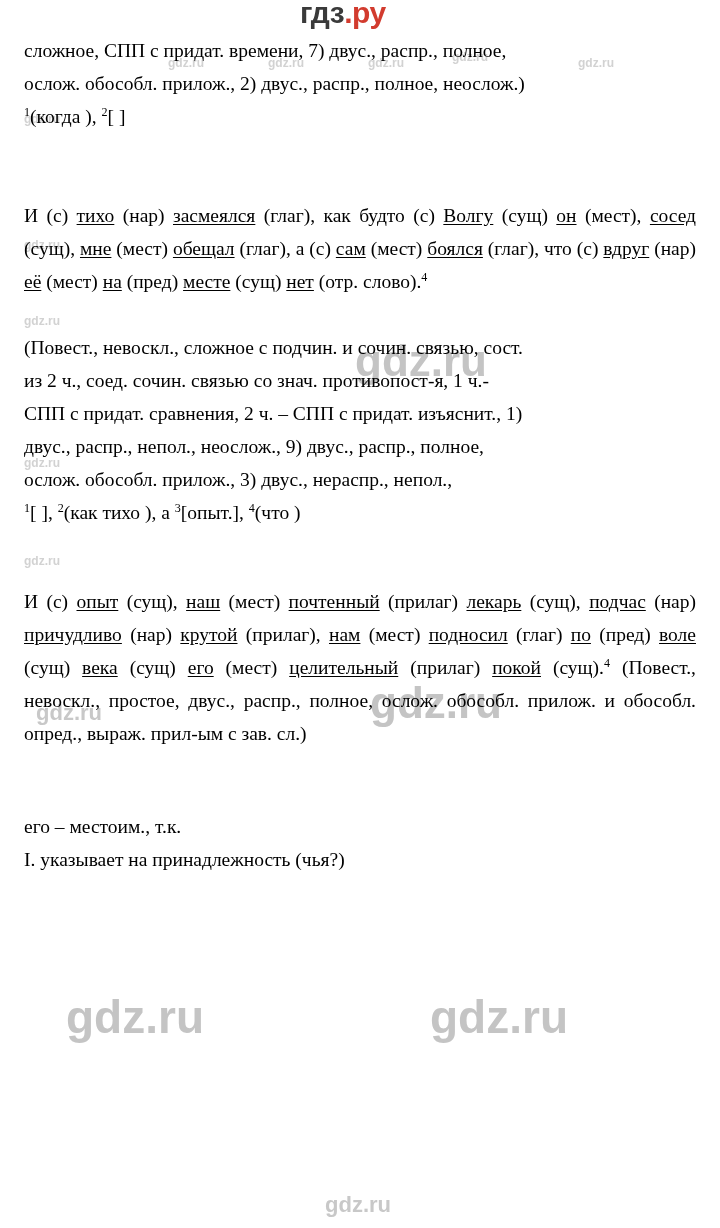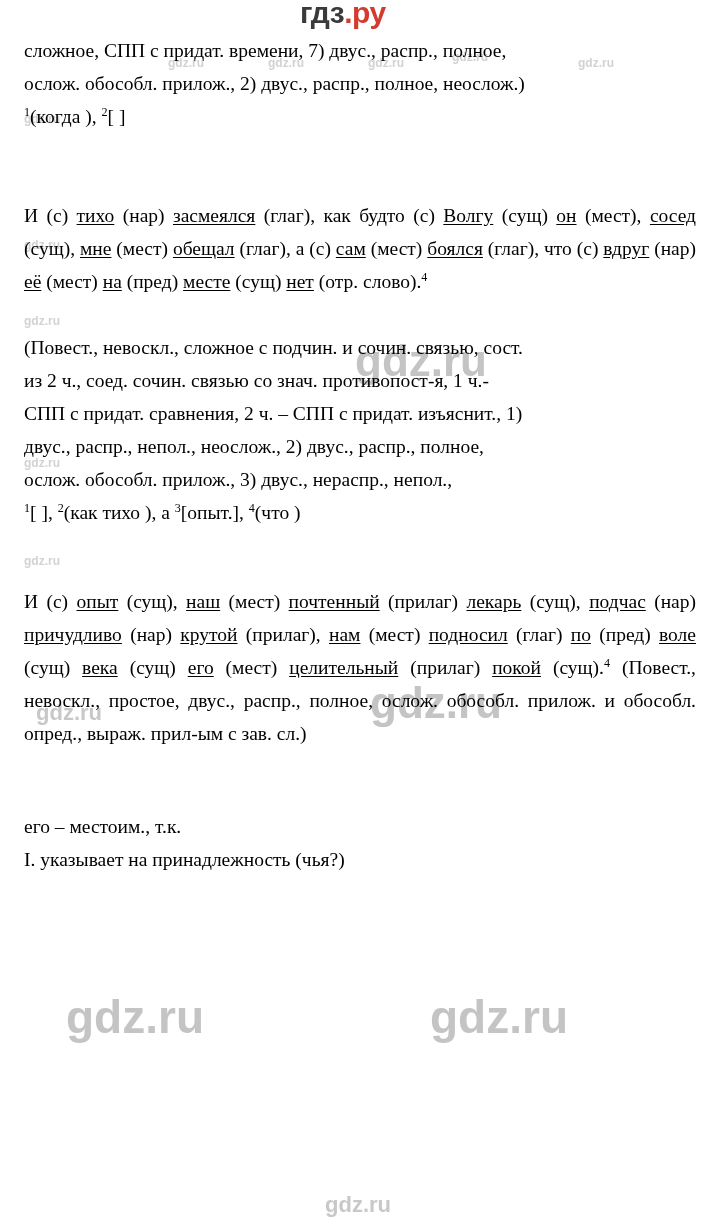--- a/index.html
+++ b/index.html
@@ -127,21 +127,21 @@
     <div class="gap-2"></div>
 
     <p class="para" id="block2"><span>И (с) </span><u class="ul">тихо</u><span> (нар) </span><u class="ul">засмеялся</u><span> (глаг), как будто (с) </span><u class="ul">Волгу</u><span> (сущ) </span><u class="ul">он</u><span> (мест), </span><u class="ul">сосед</u><span> (сущ), </span><u class="ul">мне</u><span> (мест) </span><u class="ul">обещал</u><span> (глаг), а (с) </span><u class="ul">сам</u><span> (мест) </span><u class="ul">боялся</u><span> (глаг), что (с) </span><u class="ul">вдруг</u><span> (нар) </span><u class="ul">её</u><span> (мест) </span><u class="ul">на</u><span> (пред) </span><u class="ul">месте</u><span> (сущ) </span><u class="ul">нет</u><span> (отр. слово).</span><sup>4</sup></p>
 
     <div class="gap-1"></div>
 
     <div class="block">
       <p class="para">(Повест., невоскл., сложное с подчин. и сочин. связью, сост.</p>
       <p class="para">из 2 ч., соед. сочин. связью со знач. противопост-я, 1 ч.-</p>
       <p class="para">СПП с придат. сравнения, 2 ч. – СПП с придат. изъяснит., 1)</p>
-      <p class="para">двус., распр., непол., неослож., 2) двус., распр., полное,</p>
+      <p class="para">двус., распр., непол., неослож., 9) двус., распр., полное,</p>
       <p class="para">ослож. обособл. прилож., 3) двус., нераспр., непол.,</p>
       <p class="para nojust"><sup>1</sup><span>[    ], </span><sup>2</sup><span>(как тихо    ), а </span><sup>3</sup><span>[опыт.], </span><sup>4</sup><span>(что     )</span></p>
     </div>
 
     <div class="gap-4"></div>
 
     <p class="para" id="block4"><span>И (с) </span><u class="ul">опыт</u><span> (сущ), </span><u class="ul">наш</u><span> (мест) </span><u class="ul">почтенный</u><span> (прилаг) </span><u class="ul">лекарь</u><span> (сущ), </span><u class="ul">подчас</u><span> (нар) </span><u class="ul">причудливо</u><span> (нар) </span><u class="ul">крутой</u><span> (прилаг), </span><u class="ul">нам</u><span> (мест) </span><u class="ul">подносил</u><span> (глаг) </span><u class="ul">по</u><span> (пред) </span><u class="ul">воле</u><span> (сущ) </span><u class="ul">века</u><span> (сущ) </span><u class="ul">его</u><span> (мест) </span><u class="ul">целительный</u><span> (прилаг) </span><u class="ul">покой</u><span> (сущ).</span><sup>4</sup><span> (Повест., невоскл., простое, двус., распр., полное, ослож. обособл. прилож. и обособл. опред., выраж. прил-ым с зав. сл.)</span></p>
 
     <div class="gap-5"></div>
 

